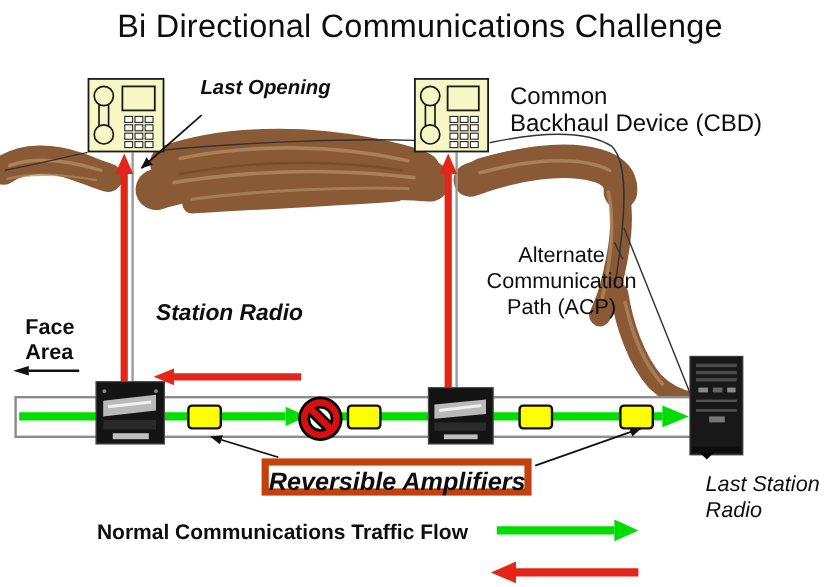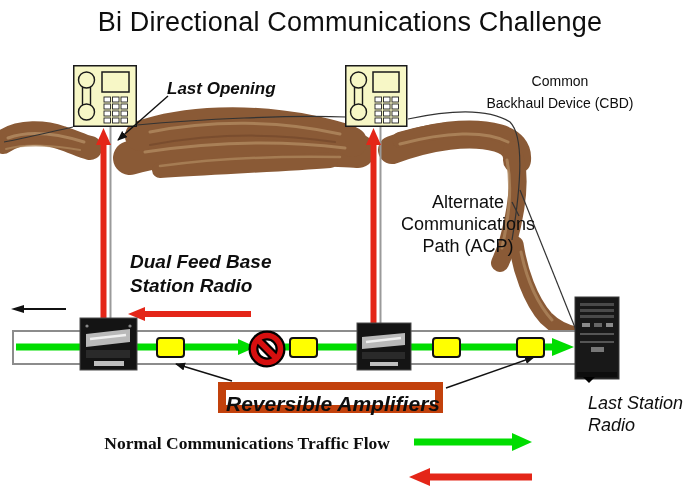--- a/index.html
+++ b/index.html
@@ -1,30 +1,30 @@
 <!DOCTYPE html>
 <html style="--c-green: #00dd00; --c-red: #e42618; --c-brown: #8a5a36; --c-brown_light: #b08a60; --c-yellow: #ffff00; --c-phone: #f7f7c6; --c-tunnel: #8c8c8c; --c-ink: #111111;"><head>
 <meta charset="utf-8">
 <style>
   html,body{margin:0;padding:0;background:#fff;}
   .stage{position:relative;width:700px;height:489px;background:#fff;overflow:hidden;
          font-family:"Liberation Sans", sans-serif;color:#0e0e0e;}
   .stage svg{position:absolute;left:0;top:0;}
   .lbl{position:absolute;white-space:nowrap;}
   .title{left:0;top:7px;width:700px;text-align:center;font-size:27px;font-weight:400;letter-spacing:.2px;}
-  .last-opening{left:167px;top:62px;font-size:17px;font-weight:700;font-style:italic;line-height:21px;margin-top:16px;}
-  .cbd{left:425px;top:70px;width:270px;text-align:center;font-size:14px;line-height:22px;}
-  .acp{left:393px;top:191px;width:150px;text-align:center;font-size:18px;line-height:22px;white-space:normal;}
+  .last-opening{left:167px;top:62px;font-size:17px;font-weight:700;font-style:italic;line-height:21px;}
+  .cbd{left:425px;top:70px;width:270px;font-size:20px;line-height:22px;}
+  .acp{left:393px;top:201px;width:150px;text-align:center;font-size:18px;line-height:22px;white-space:normal;}
   .dual-feed{left:130px;top:250px;font-size:19px;font-weight:700;font-style:italic;line-height:24px;}
   .face-area{left:21px;top:262px;font-size:18px;font-weight:700;line-height:21px;}
-  .rev-box{left:218px;top:382px;width:225px;height:31px;border:8px solid #c2410c;background:#fff;
+  .rev-box{left:218px;top:382px;width:225px;height:31px;border:6px solid #c2410c;background:#fff;
            box-sizing:border-box;text-align:center;font-size:21px;font-weight:700;font-style:italic;line-height:27px;}
   .bsr{left:588px;top:392px;font-size:18px;font-style:italic;line-height:22px;}
   .legend{width:352px;text-align:right;font-size:17.5px;font-weight:700;}
-  .legend.normal{left:38px;top:433px;font-family:Liberation Serif, serif;}
+  .legend.normal{left:38px;top:433px;}
   .legend.emergency{left:38px;top:463px;}
 </style>
 </head>
 <body>
 
 <div class="stage">
 
   <svg width="700" height="489" viewBox="0 0 700 489">
     <defs>
       <marker id="ah" markerUnits="userSpaceOnUse" markerWidth="11" markerHeight="9" refX="9" refY="4" orient="auto">
@@ -195,29 +195,32 @@
     <div>Last Opening</div>
   </div>
 
   <div class="lbl cbd">
     <div>Common</div>
     <div>Backhaul Device (CBD)</div>
   </div>
 
   <div class="lbl acp">
     <div>Alternate</div>
-    <div>Communications</div>
+    <div>Communication</div>
     <div>Path (ACP)</div>
   </div>
 
   <div class="lbl dual-feed">
-    <div>Dual Feed Base</div>
     <div>Station Radio</div>
   </div>
 
+  <div class="lbl face-area">
+    <div>Face</div>
+    <div>Area</div>
+  </div>
 
   <div class="lbl rev-box">
     <span>Reversible Amplifiers</span>
   </div>
 
   <div class="lbl bsr">
     <div>Last Station</div>
     <div>Radio</div>
   </div>
 

